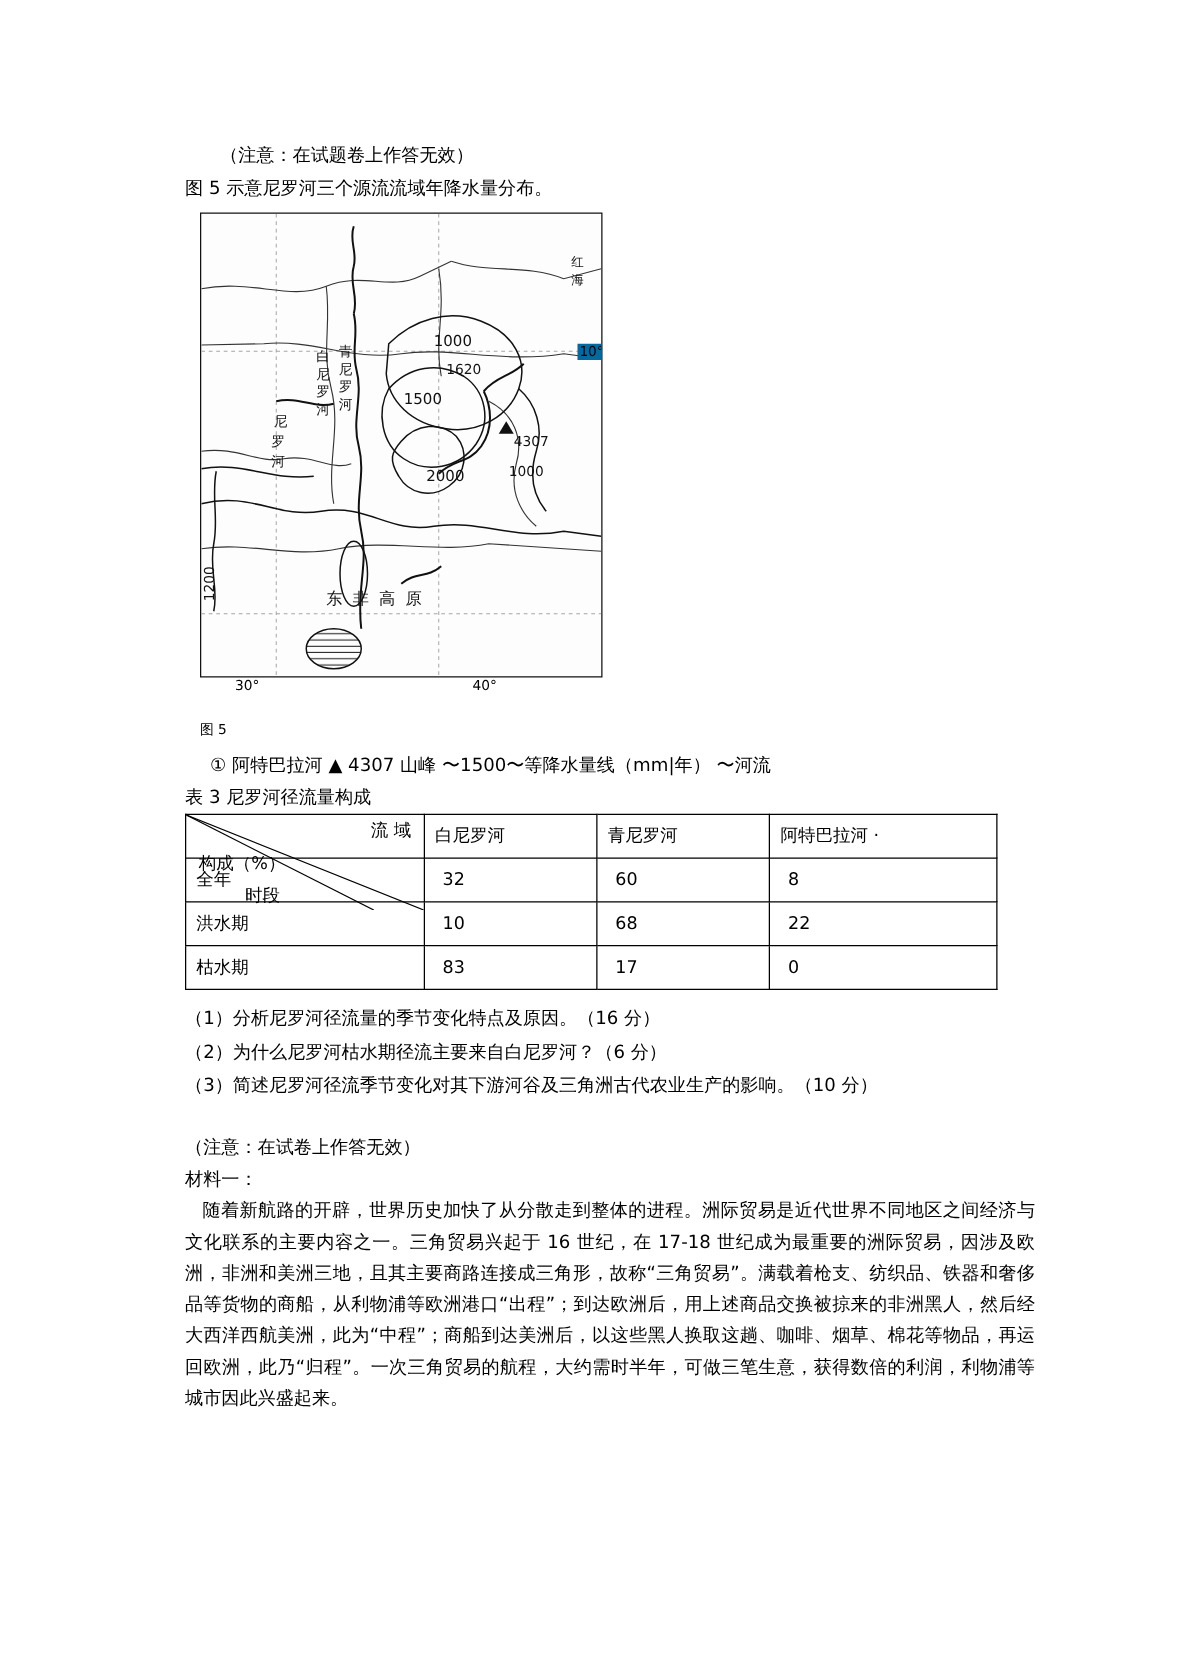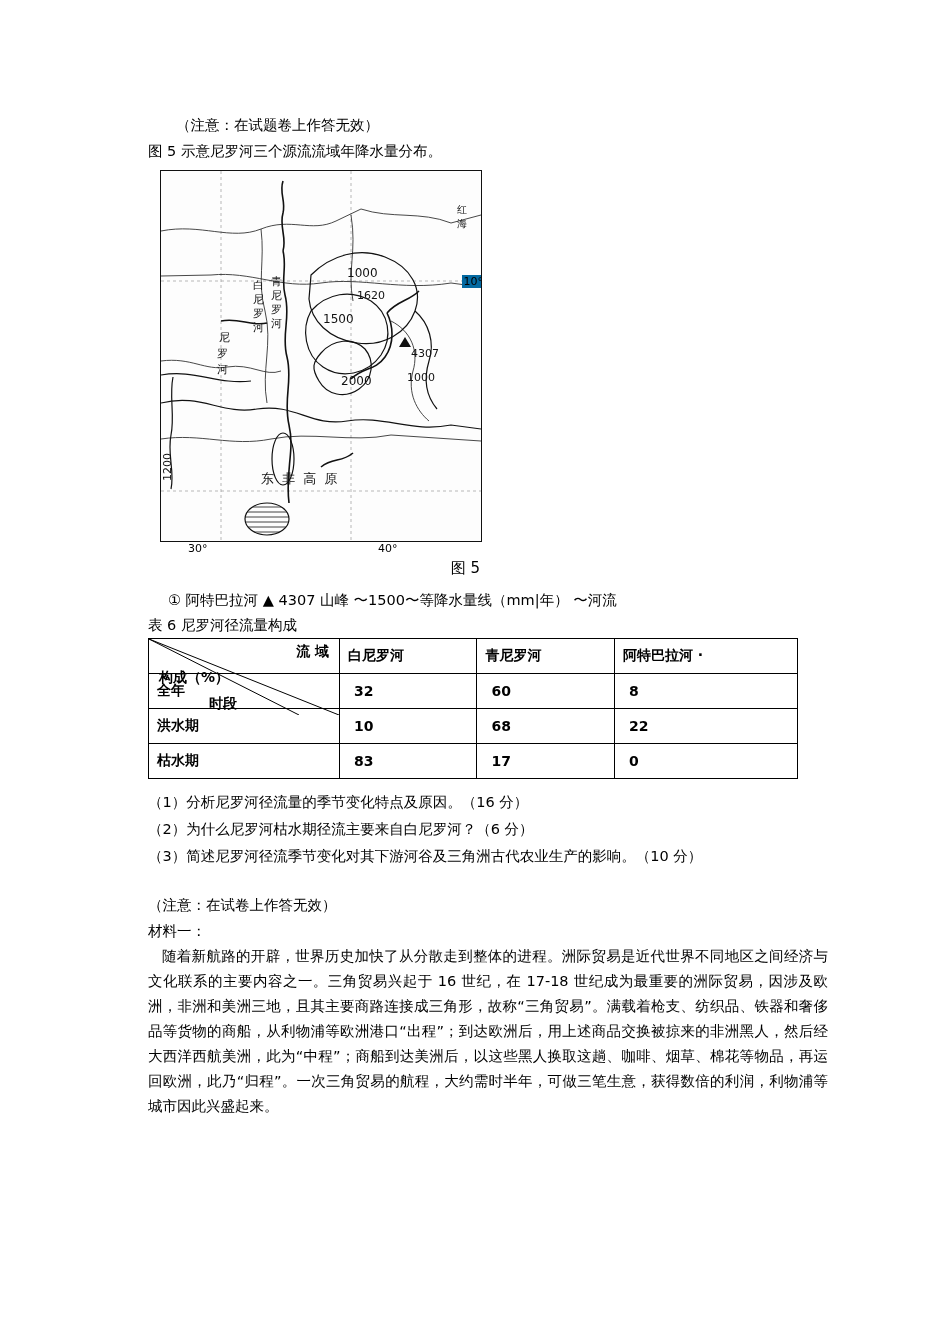--- a/index.html
+++ b/index.html
@@ -45,24 +45,24 @@
   .map-box {
     position: relative;
     width: 320px;
     height: 370px;
     border: 1px solid #111;
     background: #fdfdfd;
     overflow: hidden;
   }
   .map-box svg { display: block; }
   .fig-caption {
-    text-align: right;
-    font-size: 15px;
+    text-align: left;
+    font-size: 11px;
     width: 320px;
-    margin-top: 3px;
+    margin-top: 20px;
   }
   .legend-line {
     font-size: 14.5px;
     line-height: 24px;
     margin-top: 10px;
     text-indent: 20px;
   }
   .table-title {
     font-size: 14.5px;
     line-height: 22px;
@@ -71,21 +71,21 @@
   
   table.runoff {
     border-collapse: collapse;
     width: 650px;
     margin-top: 2px;
     font-size: 14px;
   }
   table.runoff td, table.runoff th {
     border: 1px solid #000;
     padding: 6px 8px;
-    font-weight: bold;
+    font-weight: normal;
     text-align: left;
     height: 22px;
   }
   table.runoff td.num {
     text-align: left;
     padding-left: 14px;
   }
   .corner-cell {
     position: relative;
     height: 76px;
@@ -100,21 +100,21 @@
     font-size: 14px;
   }
   .corner-cell .c-comp {
     position: absolute;
     left: 10px;
     top: 30px;
     font-size: 14px;
   }
   .corner-cell .c-time {
     position: absolute;
-    left: 18px;
+    left: 5px;
     top: 56px;
     font-size: 14px;
     padding-left: 42px;
   }
   .corner-cell svg {
     position: absolute;
     left: 0; top: 0;
   }
   .q-list {
     margin-top: 10px;
@@ -240,21 +240,21 @@
       <div style="position:relative; width:320px; height:14px;">
         <span style="position:absolute; left:28px; top:0; font-size:11px;">30°</span>
         <span style="position:absolute; left:218px; top:0; font-size:11px;">40°</span>
       </div>
 
       <div class="fig-caption">图 5</div>
     </div>
 
     <div class="legend-line">① 阿特巴拉河   ▲ 4307 山峰  〜1500〜等降水量线（mm|年）    〜河流</div>
 
-    <div class="table-title">表 6 尼罗河径流量构成</div>
+    <div class="table-title">表 3 尼罗河径流量构成</div>
 
     <table class="runoff">
       <tbody>
           <tr>
         <td class="corner-cell">
           <svg width="190" height="76">
             <line x1="0" y1="0" x2="190" y2="76" stroke="#000" stroke-width="1"></line>
             <line x1="0" y1="0" x2="150" y2="76" stroke="#000" stroke-width="1"></line>
           </svg>
           <span class="c-flow">流 域</span>

